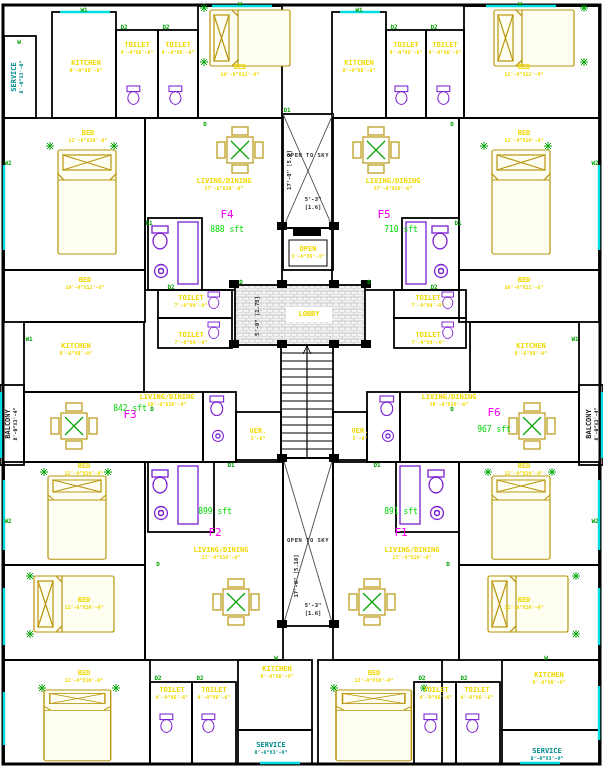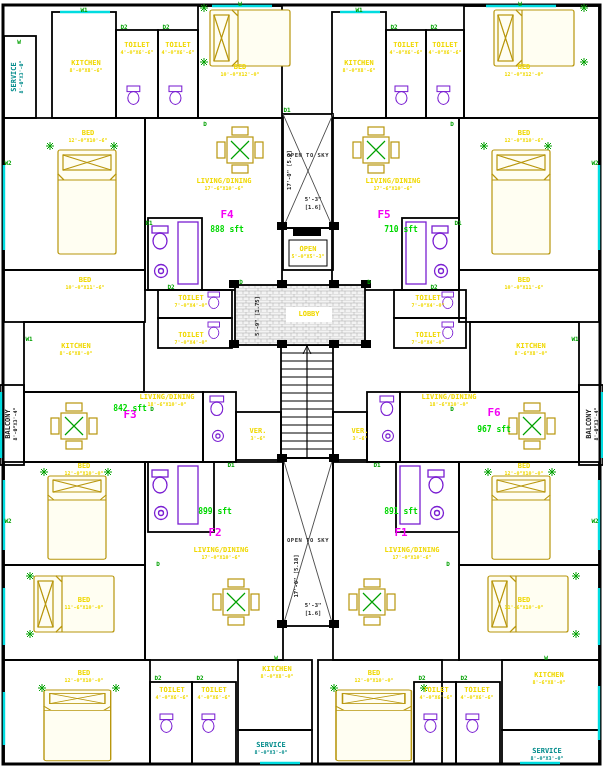--- a/index.html
+++ b/index.html
@@ -7,23 +7,23 @@
         font-family:"DejaVu Sans Mono",monospace;}
   .plan svg{position:absolute;left:0;top:0;}
   .lb{position:absolute;transform:translateX(-50%);color:#f0d800;font-weight:bold;
       font-size:7px;line-height:1.2;text-align:center;white-space:nowrap;z-index:5;}
   .lb .d{font-size:5px;}
   .one{transform:translate(-50%,-50%);}
   .cv{transform:translate(-50%,-50%) rotate(-90deg);}
   .svc{color:#008b8b;}
   .bal{color:#222;}
   .ots{color:#333;font-size:5.5px;letter-spacing:.5px;}
-  .flat{position:absolute;transform:translate(-50%,-50%);color:#f400f4;font-weight:bold;
+  .flat{position:absolute;transform:translate(-50%,-50%);color:#f400f4;font-weight:normal;
         font-size:11px;z-index:6;white-space:nowrap;}
-  .sft{position:absolute;transform:translate(-50%,-50%);color:#00d800;font-weight:bold;
+  .sft{position:absolute;transform:translate(-50%,-50%);color:#00d800;font-weight:normal;
        font-size:8px;z-index:6;white-space:nowrap;}
   .ann{position:absolute;transform:translate(-50%,-50%);color:#222;font-weight:bold;
        font-size:5.5px;z-index:6;white-space:nowrap;}
   .annv{transform:translate(-50%,-50%) rotate(-90deg);}
   .code{position:absolute;transform:translate(-50%,-50%);color:#00a000;font-weight:bold;
         font-size:6px;z-index:6;white-space:nowrap;}
   .codes-layer{position:absolute;left:0;top:0;width:603px;height:768px;z-index:6;}
 </style>
 </head>
 <body>

